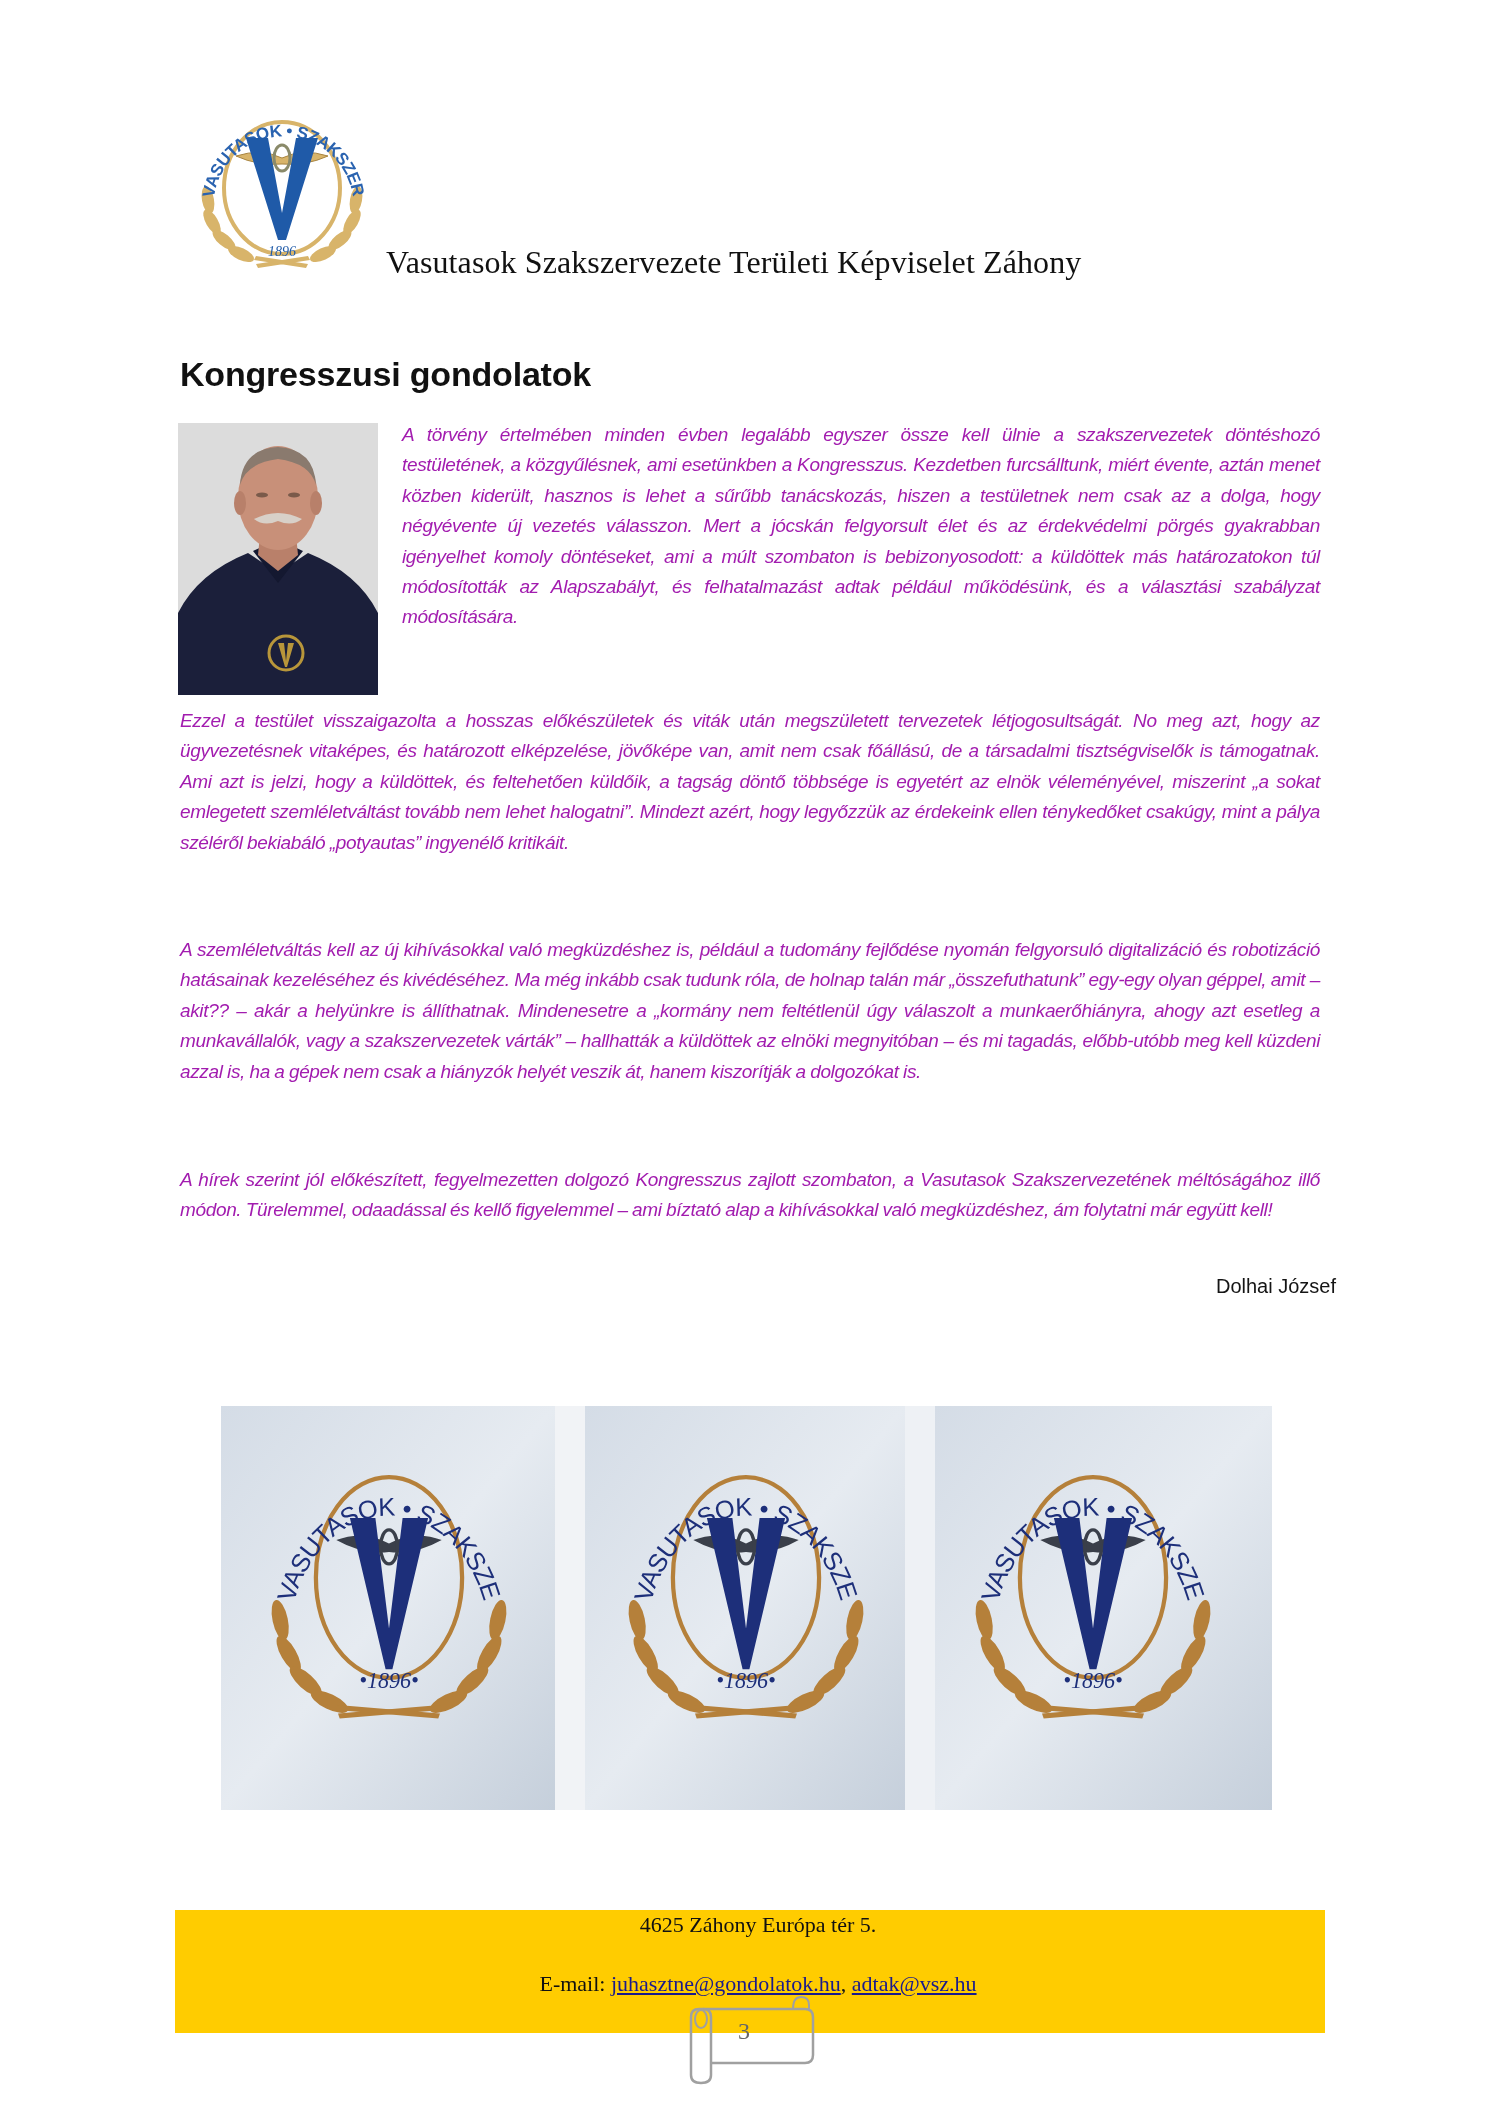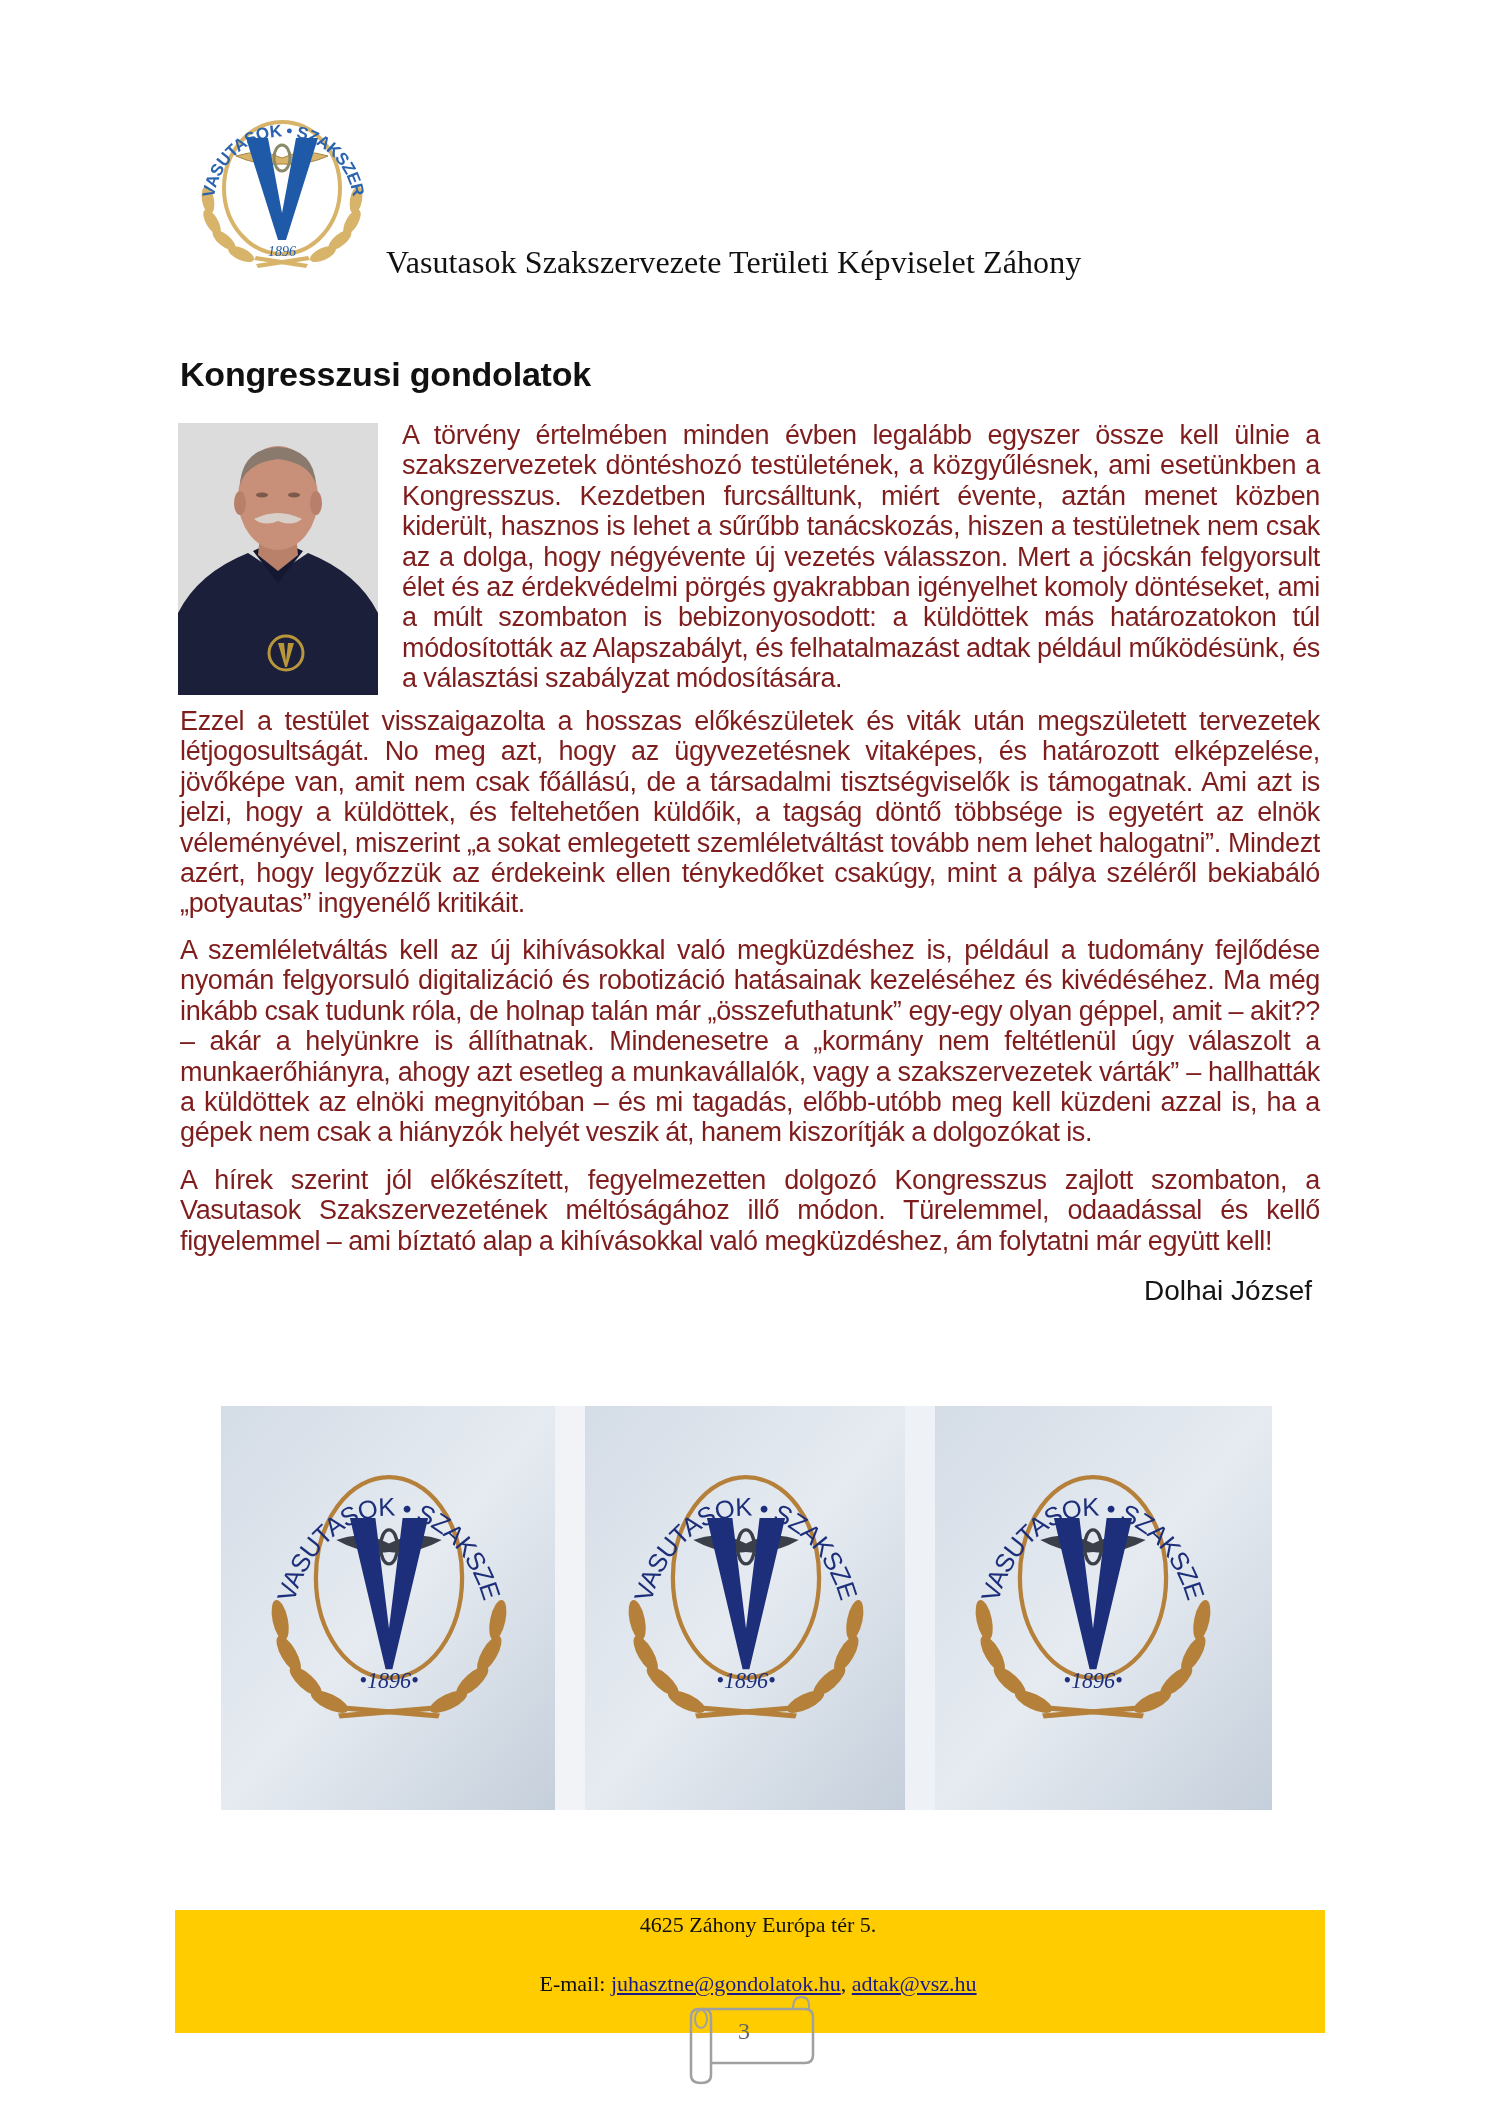--- a/index.html
+++ b/index.html
@@ -9,28 +9,28 @@
   .logo { position: absolute; left: 186px; top: 88px; width: 192px; height: 186px; }
   .header-title { position: absolute; left: 386px; top: 244px; font-family: "Liberation Serif", serif;
                   font-size: 32px; color: #111; white-space: nowrap; letter-spacing: 0.1px; }
 
   .article-title { position: absolute; left: 180px; top: 355px; font-size: 34px; font-weight: bold;
                    color: #111; margin: 0; letter-spacing: -0.2px; text-align: right; }
 
   .portrait { position: absolute; left: 178px; top: 423px; width: 200px; height: 272px; overflow: hidden;
               background: #dcdcdc; }
 
-  .body-text { position: absolute; left: 180px; width: 1140px; font-size: 27px; line-height: 30.4px;
-               text-align: justify; color: #7f1d1d; letter-spacing: -0.35px; word-spacing: -0.5px; }
+  .body-text { position: absolute; left: 180px; width: 1140px; font-size: 19px; line-height: 30.4px;
+               text-align: justify; color: #a21caf; letter-spacing: -0.35px; word-spacing: -0.5px; font-style: italic; }
   .body-text p { margin: 0; }
   .p1 { left: 402px; width: 918px; top: 420px; }
   .p2 { top: 706px; }
   .p3 { top: 935px; }
   .p4 { top: 1165px; }
-  .signature { position: absolute; right: 188px; top: 1275px; font-size: 28px; color: #151515; text-align: right; }
+  .signature { position: absolute; right: 164px; top: 1275px; font-size: 20px; color: #151515; text-align: right; }
 
   .banner { position: absolute; left: 221px; top: 1406px; width: 1051px; height: 404px; overflow: hidden;
             background: #c9d3de; }
 
   .footer-band { position: absolute; left: 175px; top: 1910px; width: 1150px; height: 123px;
                  background: #ffcc00; }
   .footer-line { position: absolute; left: 8px; width: 1150px; text-align: center;
                  font-family: "Liberation Serif", serif; font-size: 22px; color: #111; white-space: nowrap; }
   .fl1 { top: 2px; }
   .fl2 { top: 31px; }

